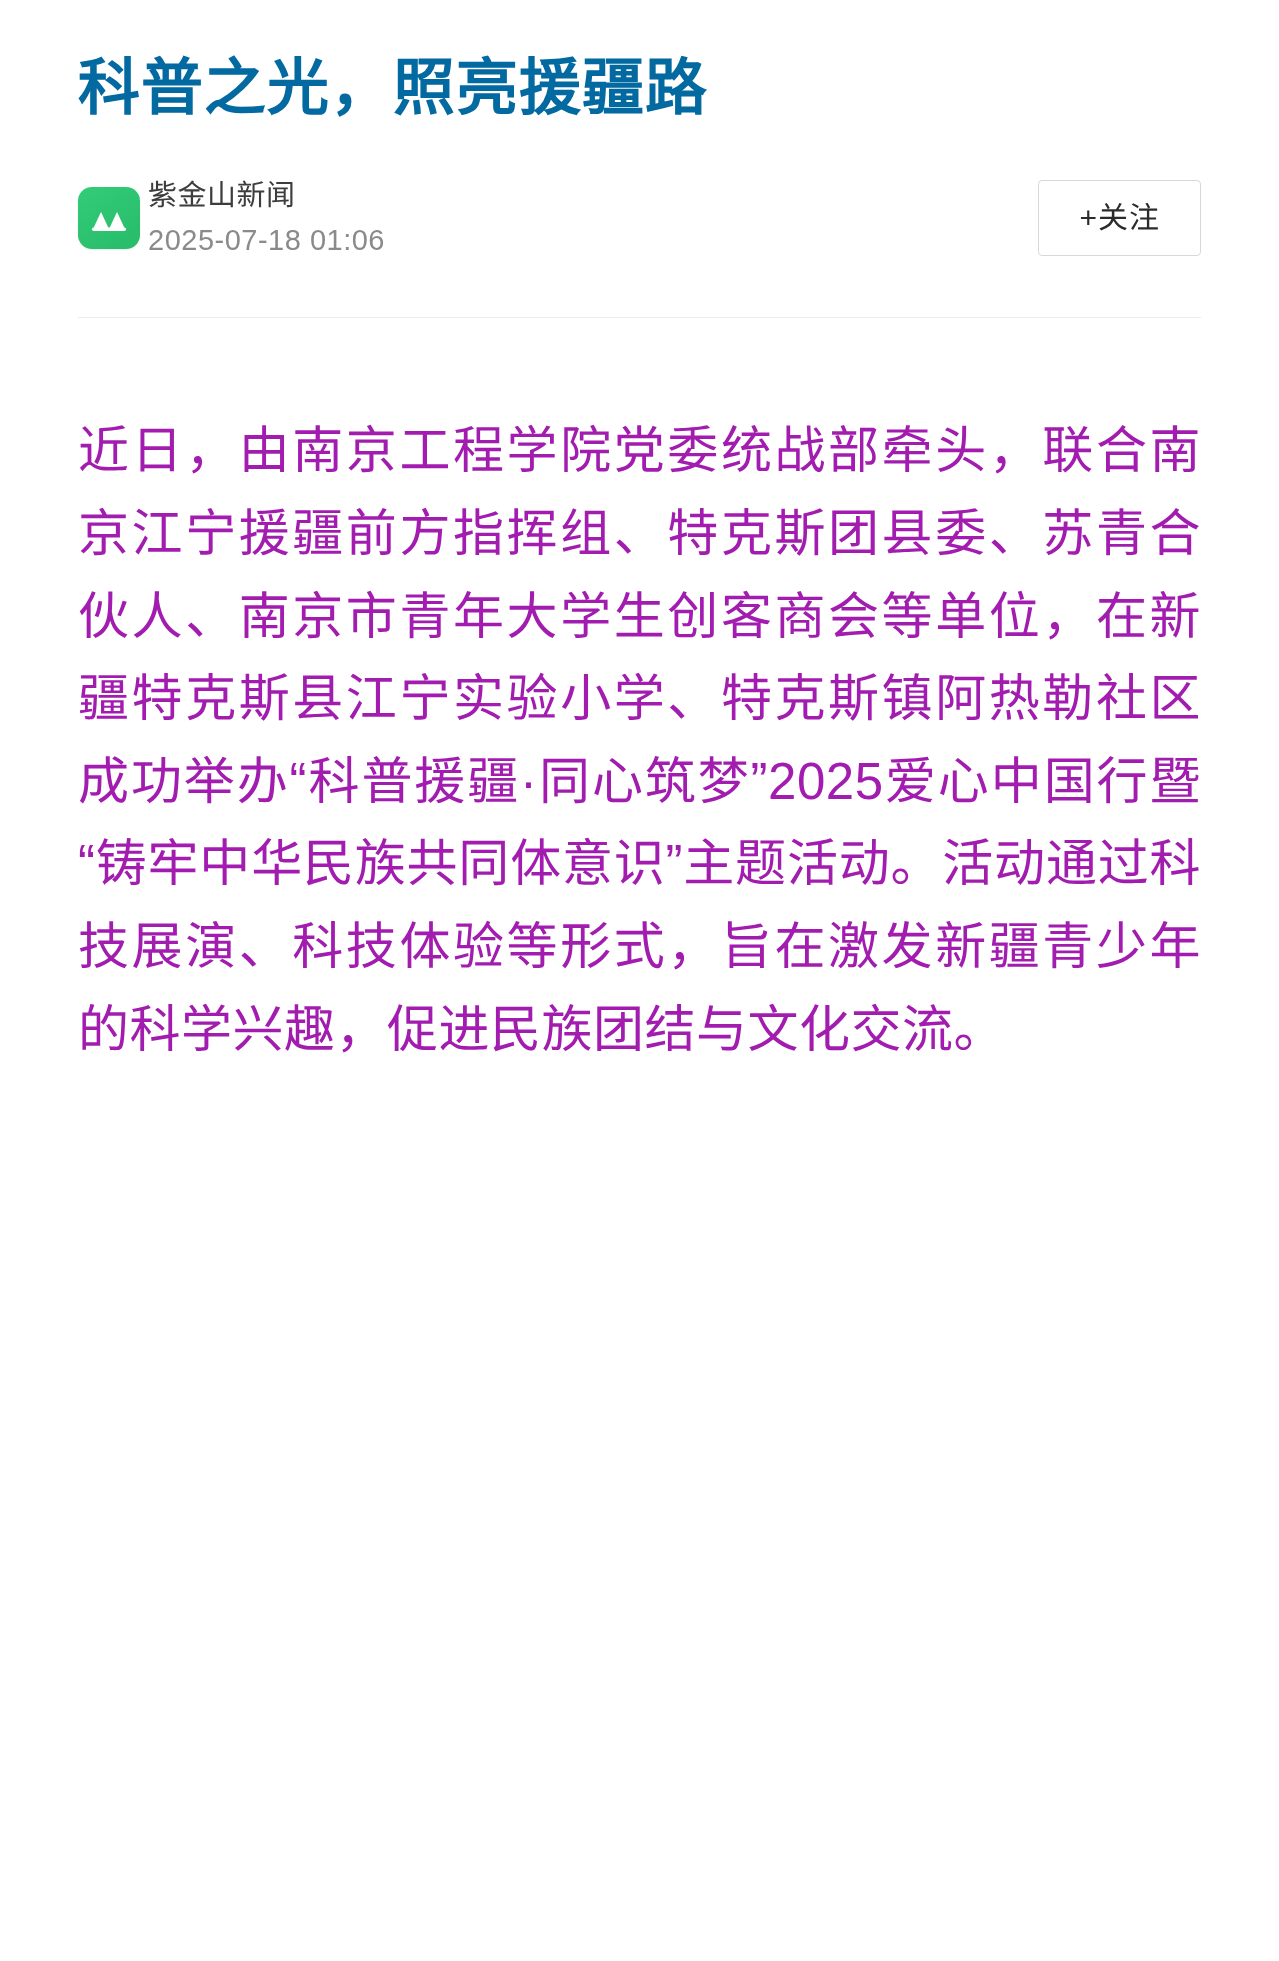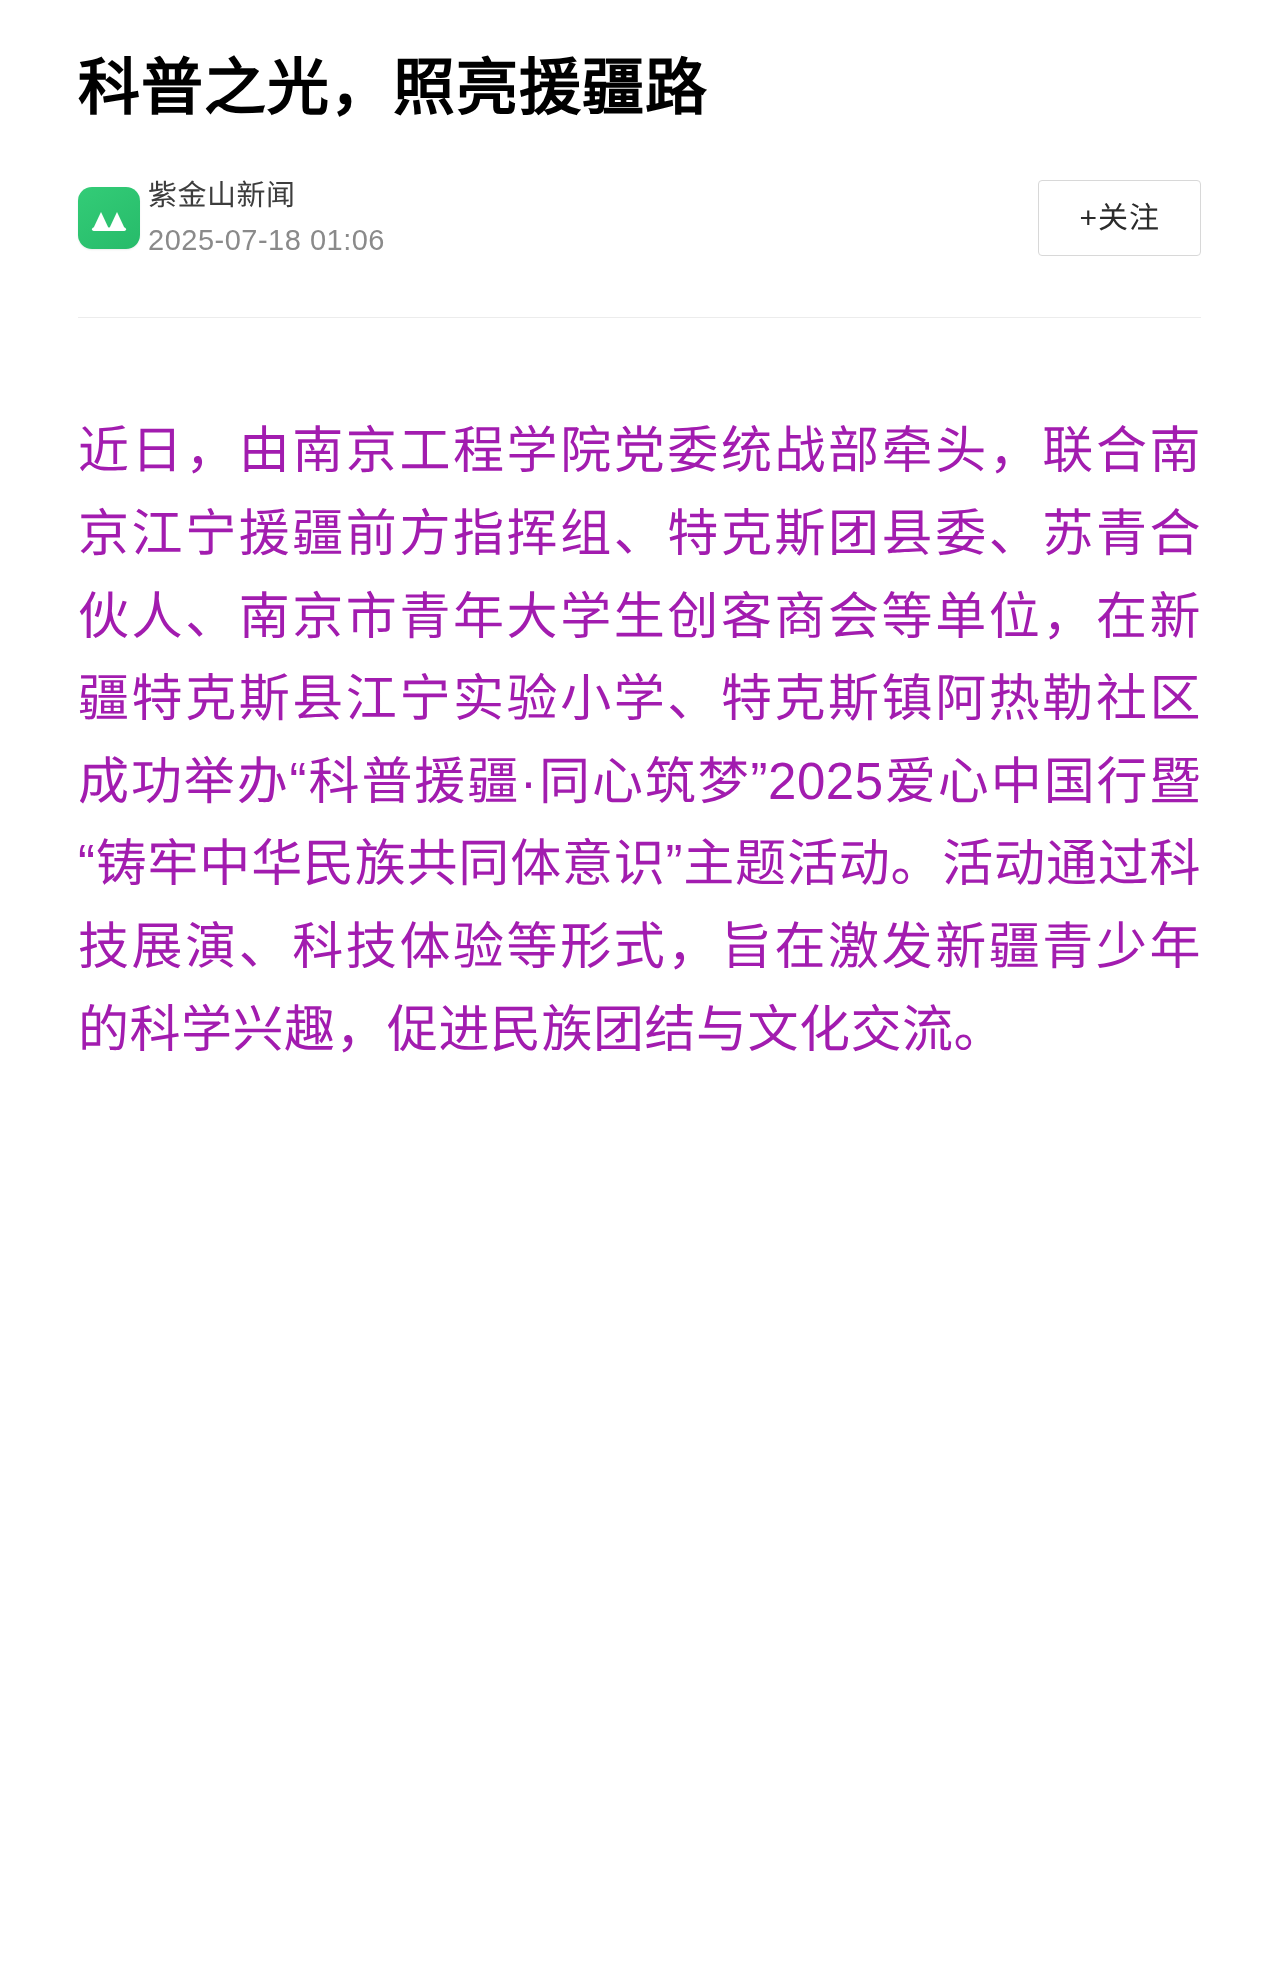--- a/index.html
+++ b/index.html
@@ -21,21 +21,21 @@
     box-sizing: border-box;
     padding: 0 78px;
     position: relative;
     background: #fff;
   }
   .article-title {
     font-size: 62px;
     line-height: 1.28;
     font-weight: 700;
     letter-spacing: 1px;
-    color: #000000;
+    color: #0369a1;
     margin: 0;
     padding-top: 48px;
   }
   .byline {
     display: flex;
     align-items: center;
     margin-top: 48px;
     min-height: 86px;
   }
   .avatar {

